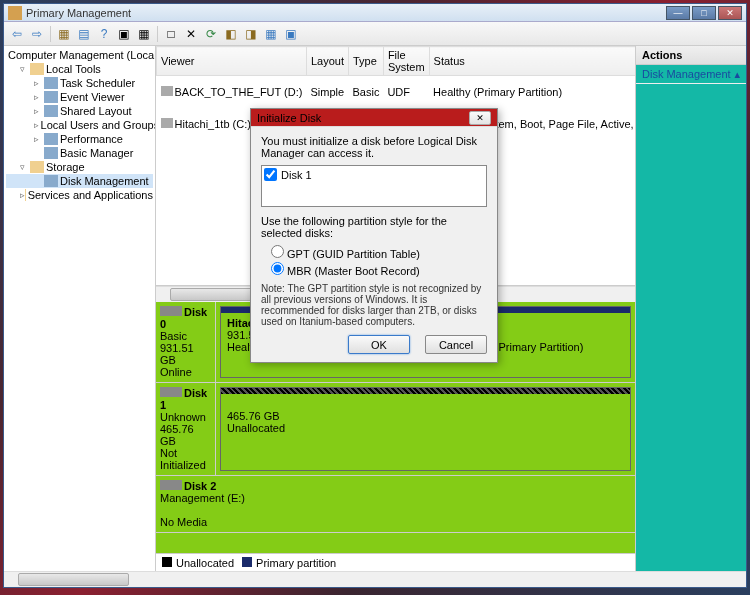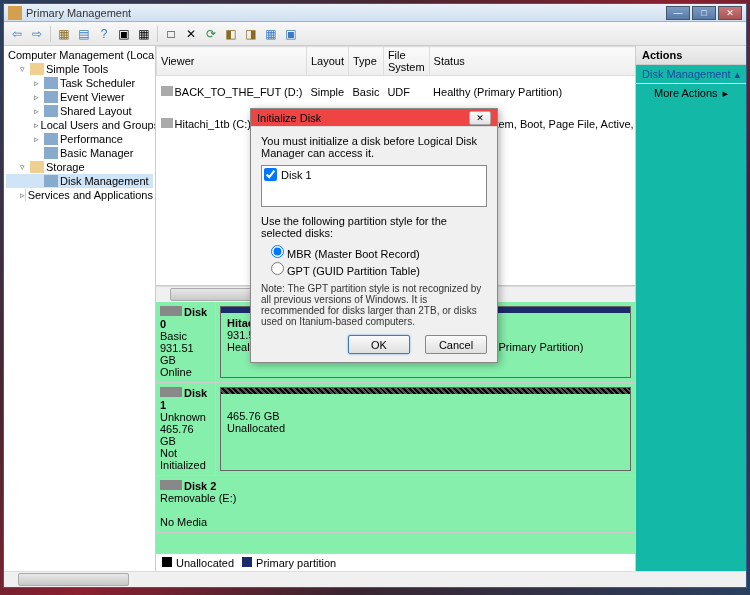--- a/index.html
+++ b/index.html
@@ -32,39 +32,39 @@
 .actions-header { background: linear-gradient(#f0f0f0, #e0e0e0); padding: 3px 6px; border-bottom: 1px solid #ccc; font-weight: bold; }
 .actions-sub { padding: 3px 6px; border-bottom: 1px solid #eee; color: #1a4aa0; }
 .actions-more { padding: 3px 18px; }
 .vol-table { width: 100%; border-collapse: collapse; }
 .vol-table th { background: linear-gradient(#fafafa, #eee); border: 1px solid #ddd; padding: 2px 4px; text-align: left; font-weight: normal; }
 .vol-table td { padding: 10px 4px; white-space: nowrap; }
 .vol-icon { width: 12px; height: 10px; background: #aaa; display: inline-block; margin-right: 2px; }
 .vol-top { height: 240px; overflow: hidden; border-bottom: 1px solid #ccc; }
 .hscroll { height: 16px; background: #f0f0f0; border-top: 1px solid #ddd; position: relative; }
 .hscroll-thumb { position: absolute; left: 14px; width: 60%; top: 1px; bottom: 1px; background: linear-gradient(#e8e8e8, #c8c8c8); border: 1px solid #aaa; border-radius: 2px; }
-.disk-area { flex: 1; overflow: auto; background: #86efac; }
+.disk-area { flex: 1; overflow: auto; background: #84cc16; }
 .disk-row { display: flex; border-bottom: 1px solid #ccc; min-height: 60px; }
 .disk-info { width: 60px; padding: 4px; border-right: 1px solid #ccc; }
 .disk-info .disk-icon { width: 22px; height: 10px; background: #888; display: inline-block; margin-right: 2px; }
 .disk-info b { font-weight: bold; }
 .disk-part-area { flex: 1; padding: 4px; display: flex; gap: 0; }
 .part-block { border: 1px solid #666; padding: 4px 6px; flex: 1; }
 .part-header { height: 6px; margin: -4px -6px 4px -6px; }
 .part-header.primary { background: #1a2a6a; }
 .part-header.unalloc { background: repeating-linear-gradient(45deg, #000, #000 2px, #555 2px, #555 4px); }
 .legend { height: 18px; background: #fff; border-top: 1px solid #ccc; display: flex; align-items: center; padding: 0 6px; gap: 8px; }
 .legend-sw { width: 10px; height: 10px; display: inline-block; margin-right: 4px; }
 .legend-sw.unalloc { background: #000; }
 .legend-sw.primary { background: #1a2a6a; }
 .bottom-scroll { height: 16px; background: #f0f0f0; border-top: 1px solid #ddd; position: relative; }
 .bottom-scroll-thumb { position: absolute; left: 14px; width: 15%; top: 1px; bottom: 1px; background: linear-gradient(#e8e8e8, #c8c8c8); border: 1px solid #aaa; border-radius: 2px; }
 
 .dialog { position: absolute; left: 250px; top: 108px; width: 248px; background: #f0f0f0; border: 1px solid #888; box-shadow: 2px 2px 8px rgba(0,0,0,0.3); }
-.dialog-title { height: 18px; background: #ef4444; display: flex; align-items: center; padding: 0 6px; border-bottom: 1px solid #ddd; }
+.dialog-title { height: 18px; background: #b91c1c; display: flex; align-items: center; padding: 0 6px; border-bottom: 1px solid #ddd; }
 .dialog-title-text { flex: 1; }
 .dialog-close { width: 22px; height: 14px; border: 1px solid #aaa; display: flex; align-items: center; justify-content: center; font-size: 9px; background: linear-gradient(#fafafa,#e4e4e4); border-radius:2px; }
 .dialog-body { padding: 8px 10px; }
 .dialog-text { margin-bottom: 6px; }
 .disk-list { width: 100%; height: 42px; background: #fff; border: 1px solid #888; padding: 2px; margin-bottom: 8px; }
 .disk-list label { display: flex; align-items: center; gap: 4px; }
 .radio-group { margin: 2px 0 6px 10px; }
 .radio-group label { display: block; margin: 2px 0; }
 .dialog-note { font-size: 10px; color: #333; margin-bottom: 8px; }
 .dialog-buttons { display: flex; gap: 15px; justify-content: flex-end; }
@@ -108,21 +108,21 @@
   <div class="content">
 
     <div class="left-pane">
       <div class="tree-item">
           <span class="tree-icon comp"></span>
           <span>Computer Management (Local</span>
         </div>
       <div class="tree-item tree-indent-1">
           <span class="tree-toggle">▿</span>
           <span class="tree-icon folder"></span>
-          <span>Simple Tools</span>
+          <span>Local Tools</span>
         </div>
       <div class="tree-item tree-indent-2">
           <span class="tree-toggle">▹</span>
           <span class="tree-icon item"></span>
           <span>Task Scheduler</span>
         </div>
       <div class="tree-item tree-indent-2">
           <span class="tree-toggle">▹</span>
           <span class="tree-icon item"></span>
           <span>Event Viewer</span>
@@ -233,21 +233,21 @@
               <br>
               <span>465.76 GB</span><br>
               <span>Unallocated</span>
             </div>
           </div>
         </div>
 
         <div class="disk-row" style="min-height:52px">
           <div class="disk-info" style="width:100%;border-right:none">
             <span class="disk-icon"></span><b>Disk 2</b><br>
-            <span>Removable (E:)</span><br><br>
+            <span>Management (E:)</span><br><br>
             <span>No Media</span>
           </div>
         </div>
 
         <div class="disk-row" style="min-height:52px">
           <div class="disk-info" style="width:100%;border-right:none">
             <br>
             <br><br>
             
           </div>
@@ -256,21 +256,20 @@
 
       <div class="legend">
         <span><span class="legend-sw unalloc"></span><span>Unallocated</span></span>
         <span><span class="legend-sw primary"></span><span>Primary partition</span></span>
       </div>
     </div>
 
     <div class="right-pane">
       <div class="actions-header">Actions</div>
       <div class="actions-sub"><span>Disk Management</span><span style="float:right">▴</span></div>
-      <div class="actions-more"><span>More Actions</span><span style="float:right">▸</span></div>
     </div>
   </div>
 
   <div class="bottom-scroll">
       <div class="bottom-scroll-thumb"></div>
     </div>
 </div>
 
 <div class="dialog">
   <div class="dialog-title">
@@ -280,22 +279,22 @@
   <div class="dialog-body">
     <div class="dialog-text">You must initialize a disk before Logical Disk Manager can access it.</div>
     <div class="disk-list">
       <label>
           <input type="checkbox" checked="" style="">
           <span>Disk 1</span>
         </label>
     </div>
     <div class="dialog-text">Use the following partition style for the selected disks:</div>
     <div class="radio-group">
+      <label><input type="radio" name="ps" style=""> <span>GPT (GUID Partition Table)</span></label>
       <label><input type="radio" name="ps" checked="" style=""> <span>MBR (Master Boot Record)</span></label>
-      <label><input type="radio" name="ps" style=""> <span>GPT (GUID Partition Table)</span></label>
     </div>
     <div class="dialog-note">Note: The GPT partition style is not recognized by all previous versions of Windows. It is recommended for disks larger than 2TB, or disks used on Itanium-based computers.</div>
     <div class="dialog-buttons">
       <button class="dlg-btn default">OK</button>
       <button class="dlg-btn">Cancel</button>
     </div>
   </div>
 </div>
 
 </body></html>

